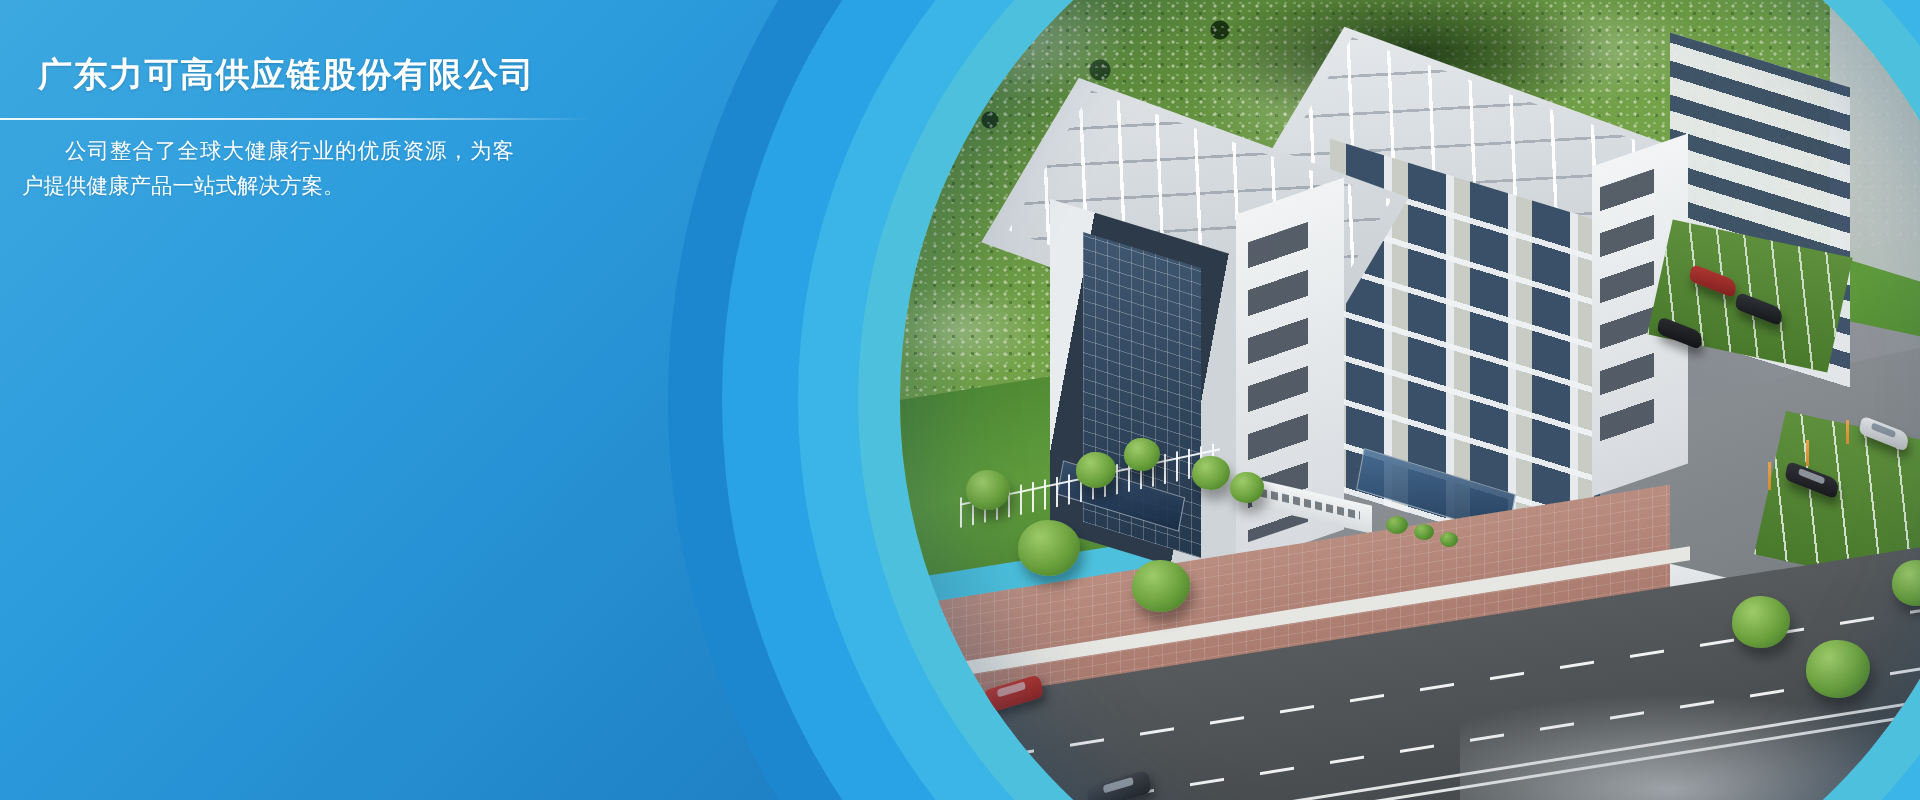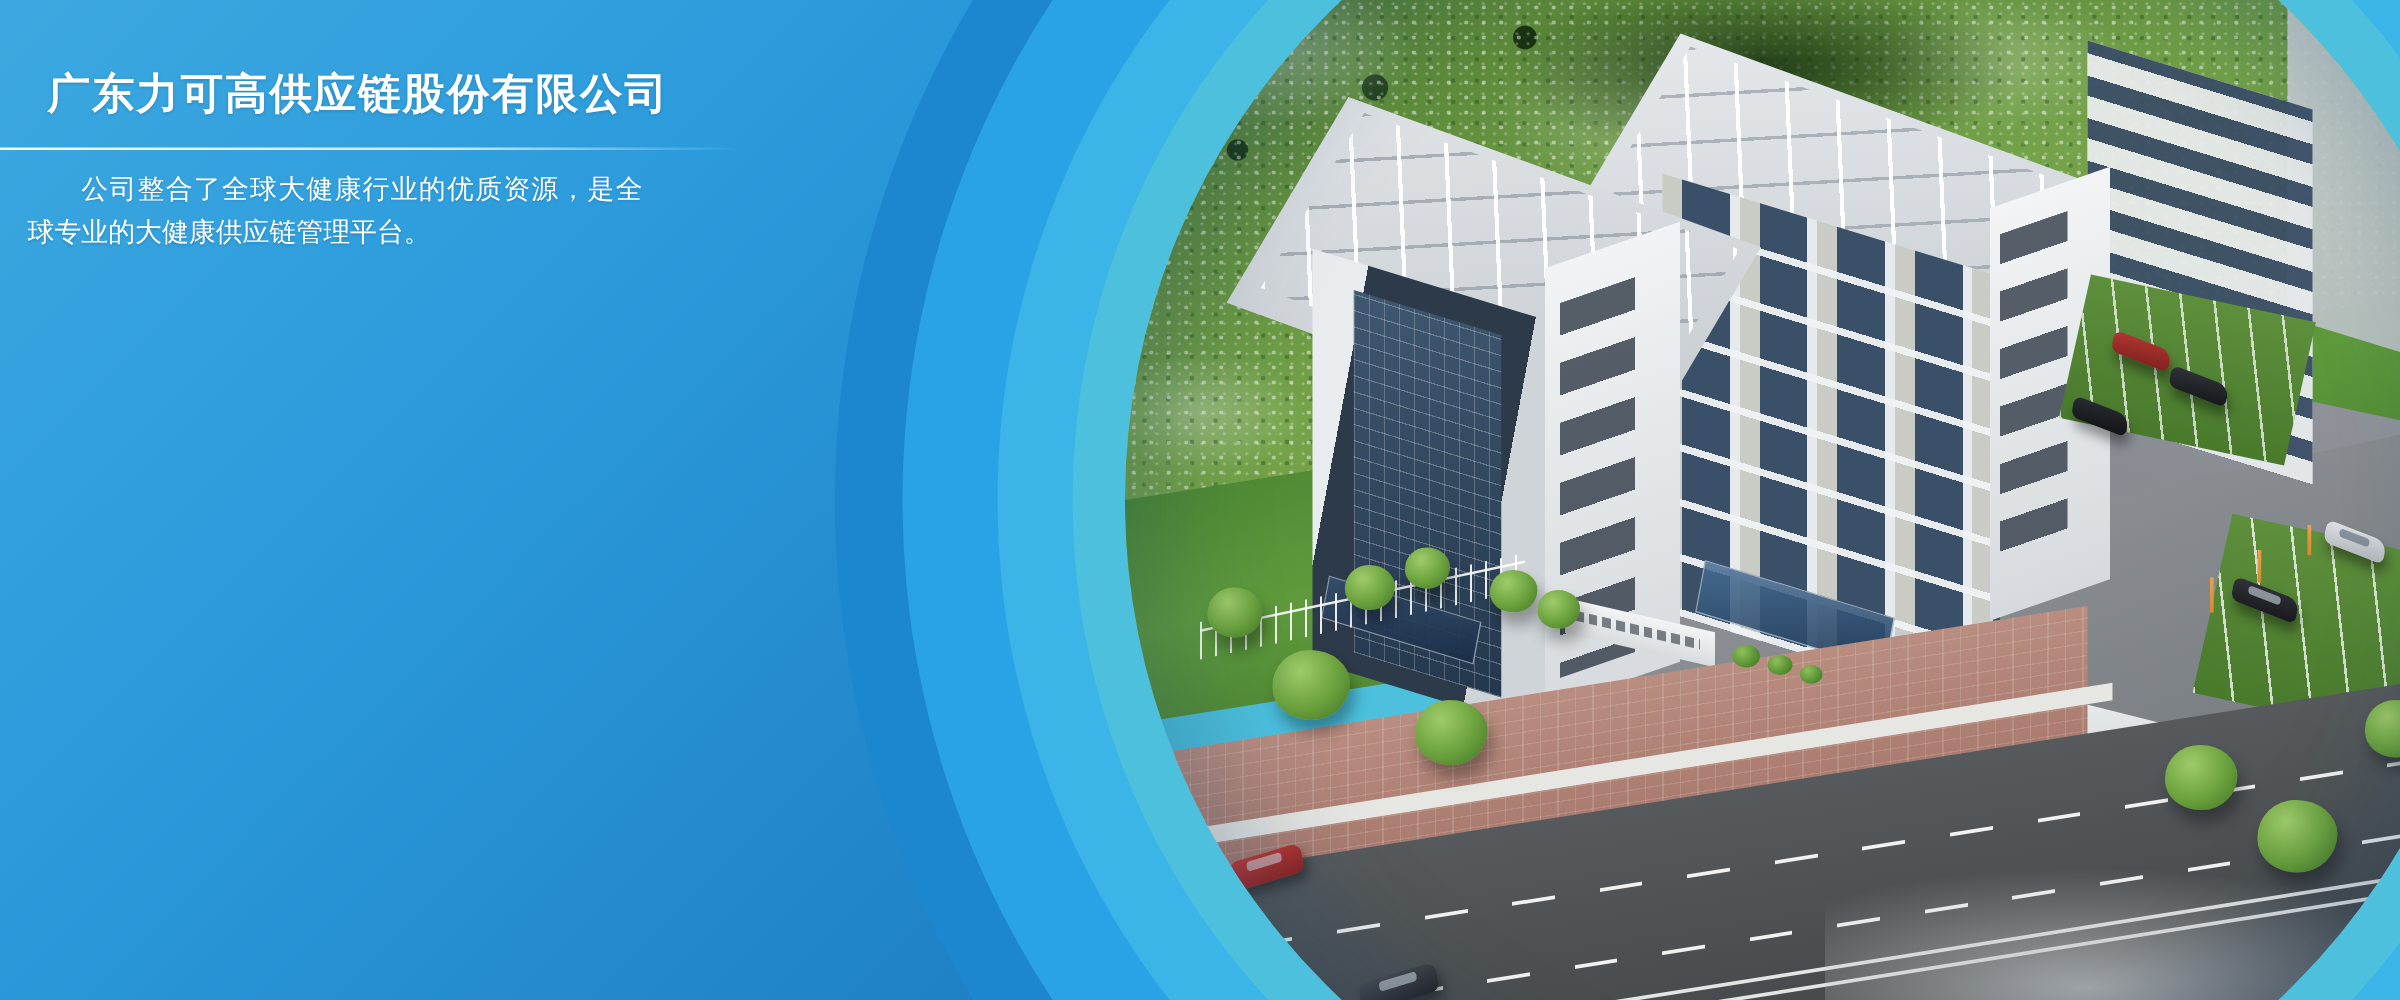--- a/index.html
+++ b/index.html
@@ -540,17 +540,17 @@
 
       <div class="road-exhaust"></div>
     </div>
     <div class="photo-vignette"></div>
   </div>
 
   <div class="panel">
     <div class="title">广东力可高供应链股份有限公司</div>
     <div class="title-rule"></div>
     <div class="body-text">
-      <p>公司整合了全球大健康行业的优质资源，是全球专业的大健康供应链管理平台。</p>
+      <p>公司整合了全球大健康行业的优质资源，为客户提供健康产品一站式解决方案。</p>
     </div>
   </div>
 
 </div>
 
 </body></html>

